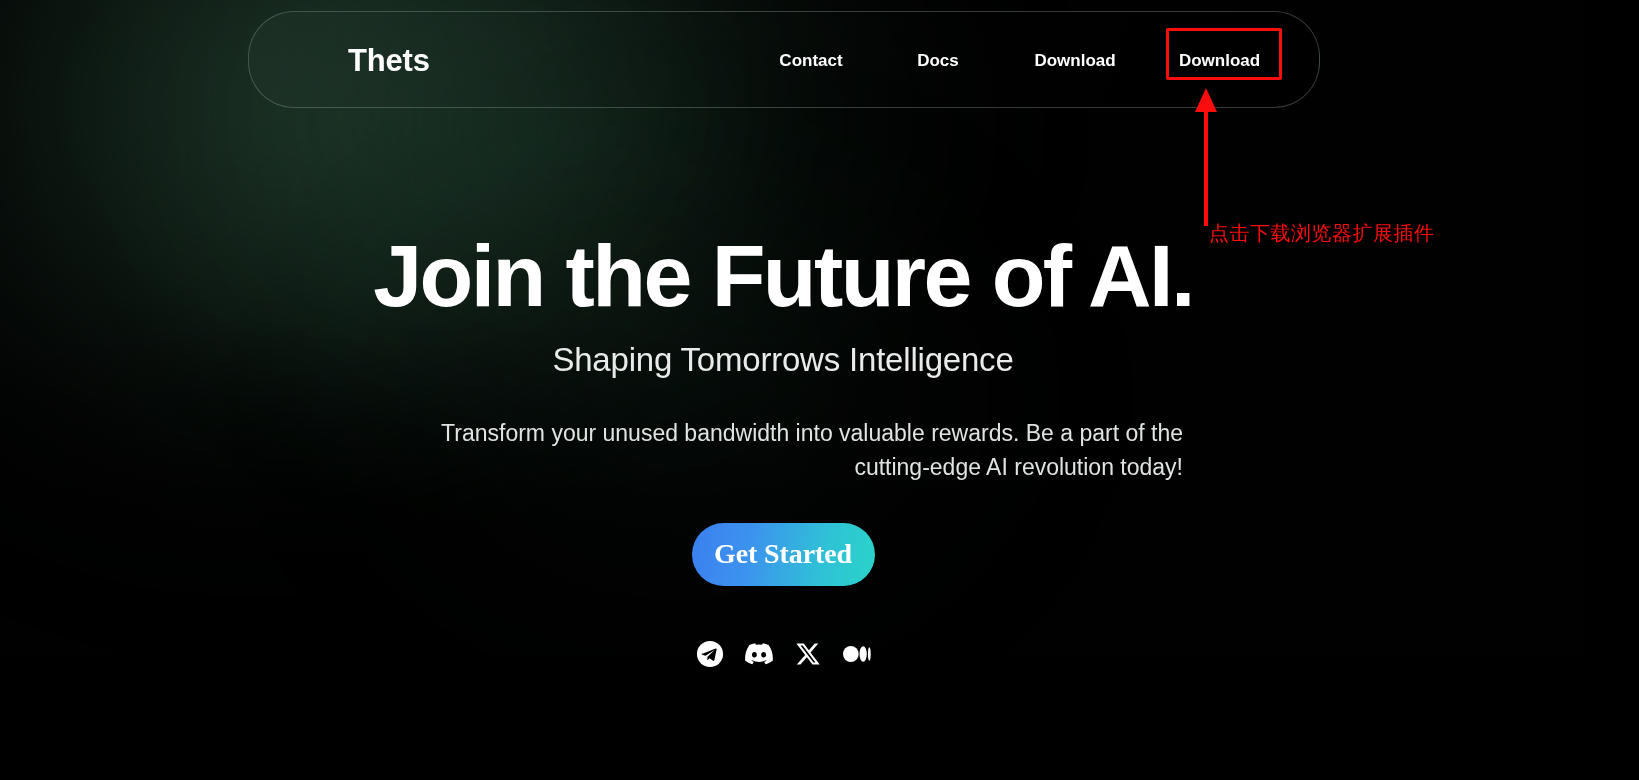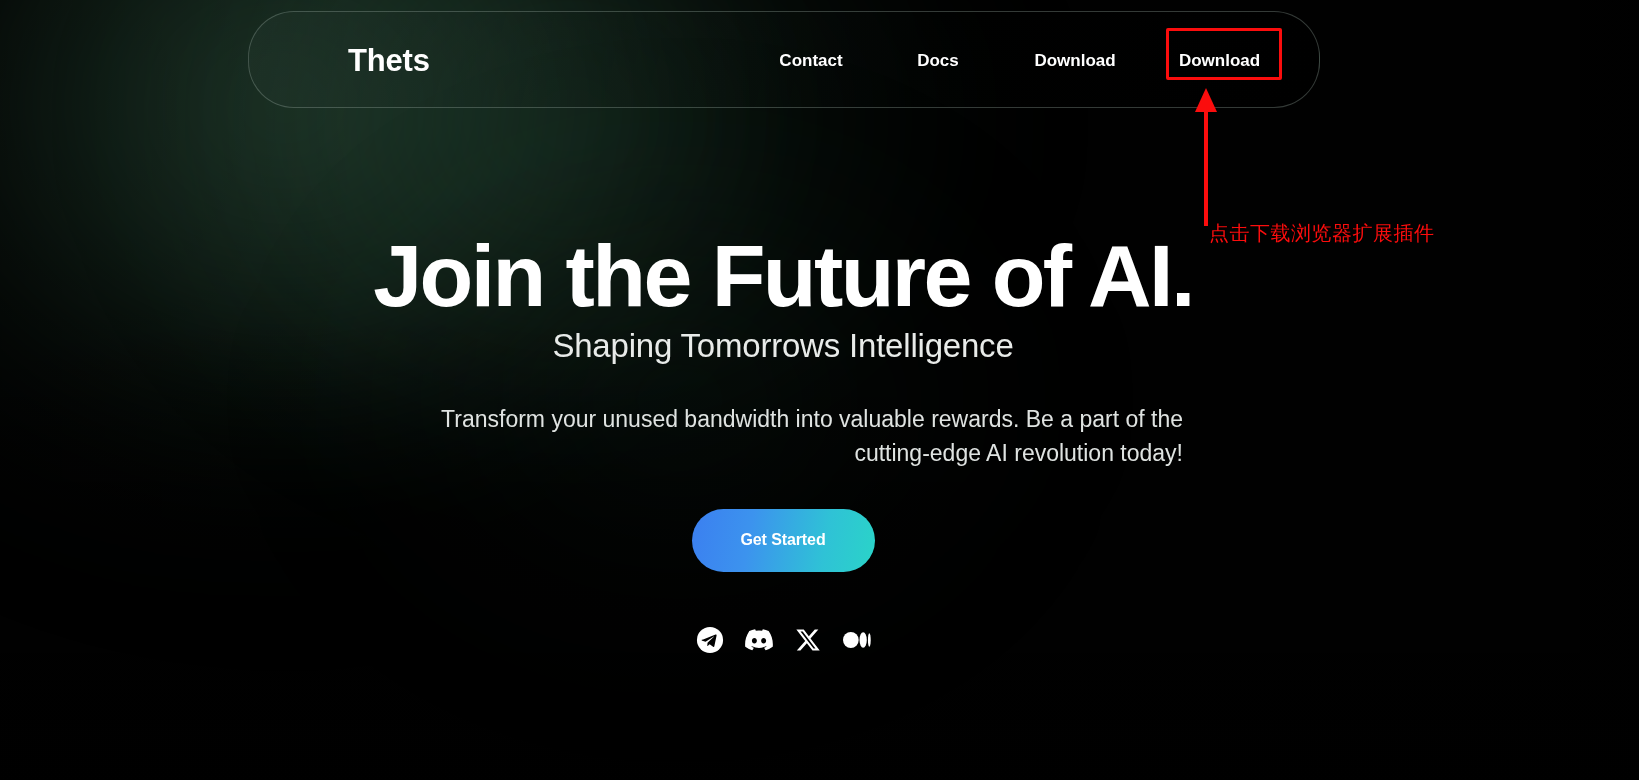--- a/index.html
+++ b/index.html
@@ -176,21 +176,21 @@
   .headline {
     margin-top: 228px;
     font-size: 88px;
     font-weight: bold;
     color: #ffffff;
     letter-spacing: -2.6px;
     line-height: 1.0;
     text-align: center;
   }
   .subhead {
-    margin-top: 8px;
+    margin-top: 22px;
     font-size: 33px;
     font-weight: normal;
     color: #e8ebe9;
     letter-spacing: -0.2px;
     text-align: center;
     line-height: 1.1;
   }
   .bodytext {
     margin-top: 39px;
     font-size: 23px;
@@ -203,23 +203,23 @@
   .cta-button {
     display: inline-flex;
     align-items: center;
     justify-content: center;
     width: 183px;
     height: 63px;
     border: none;
     border-radius: 34px;
     background: linear-gradient(100deg, #3b7ff0 0%, #3c93ee 32%, #2fc2d6 72%, #2ad4c8 100%);
     color: #ffffff;
-    font-size: 16px;
+    font-size: 28px;
     font-weight: bold;
-    font-family: Liberation Sans, sans-serif;
+    font-family: Liberation Serif, serif;
     cursor: pointer;
     letter-spacing: -0.1px;
   }
 
   
   .socials {
     margin-top: 54px;
     display: flex;
     align-items: center;
     gap: 21px;

